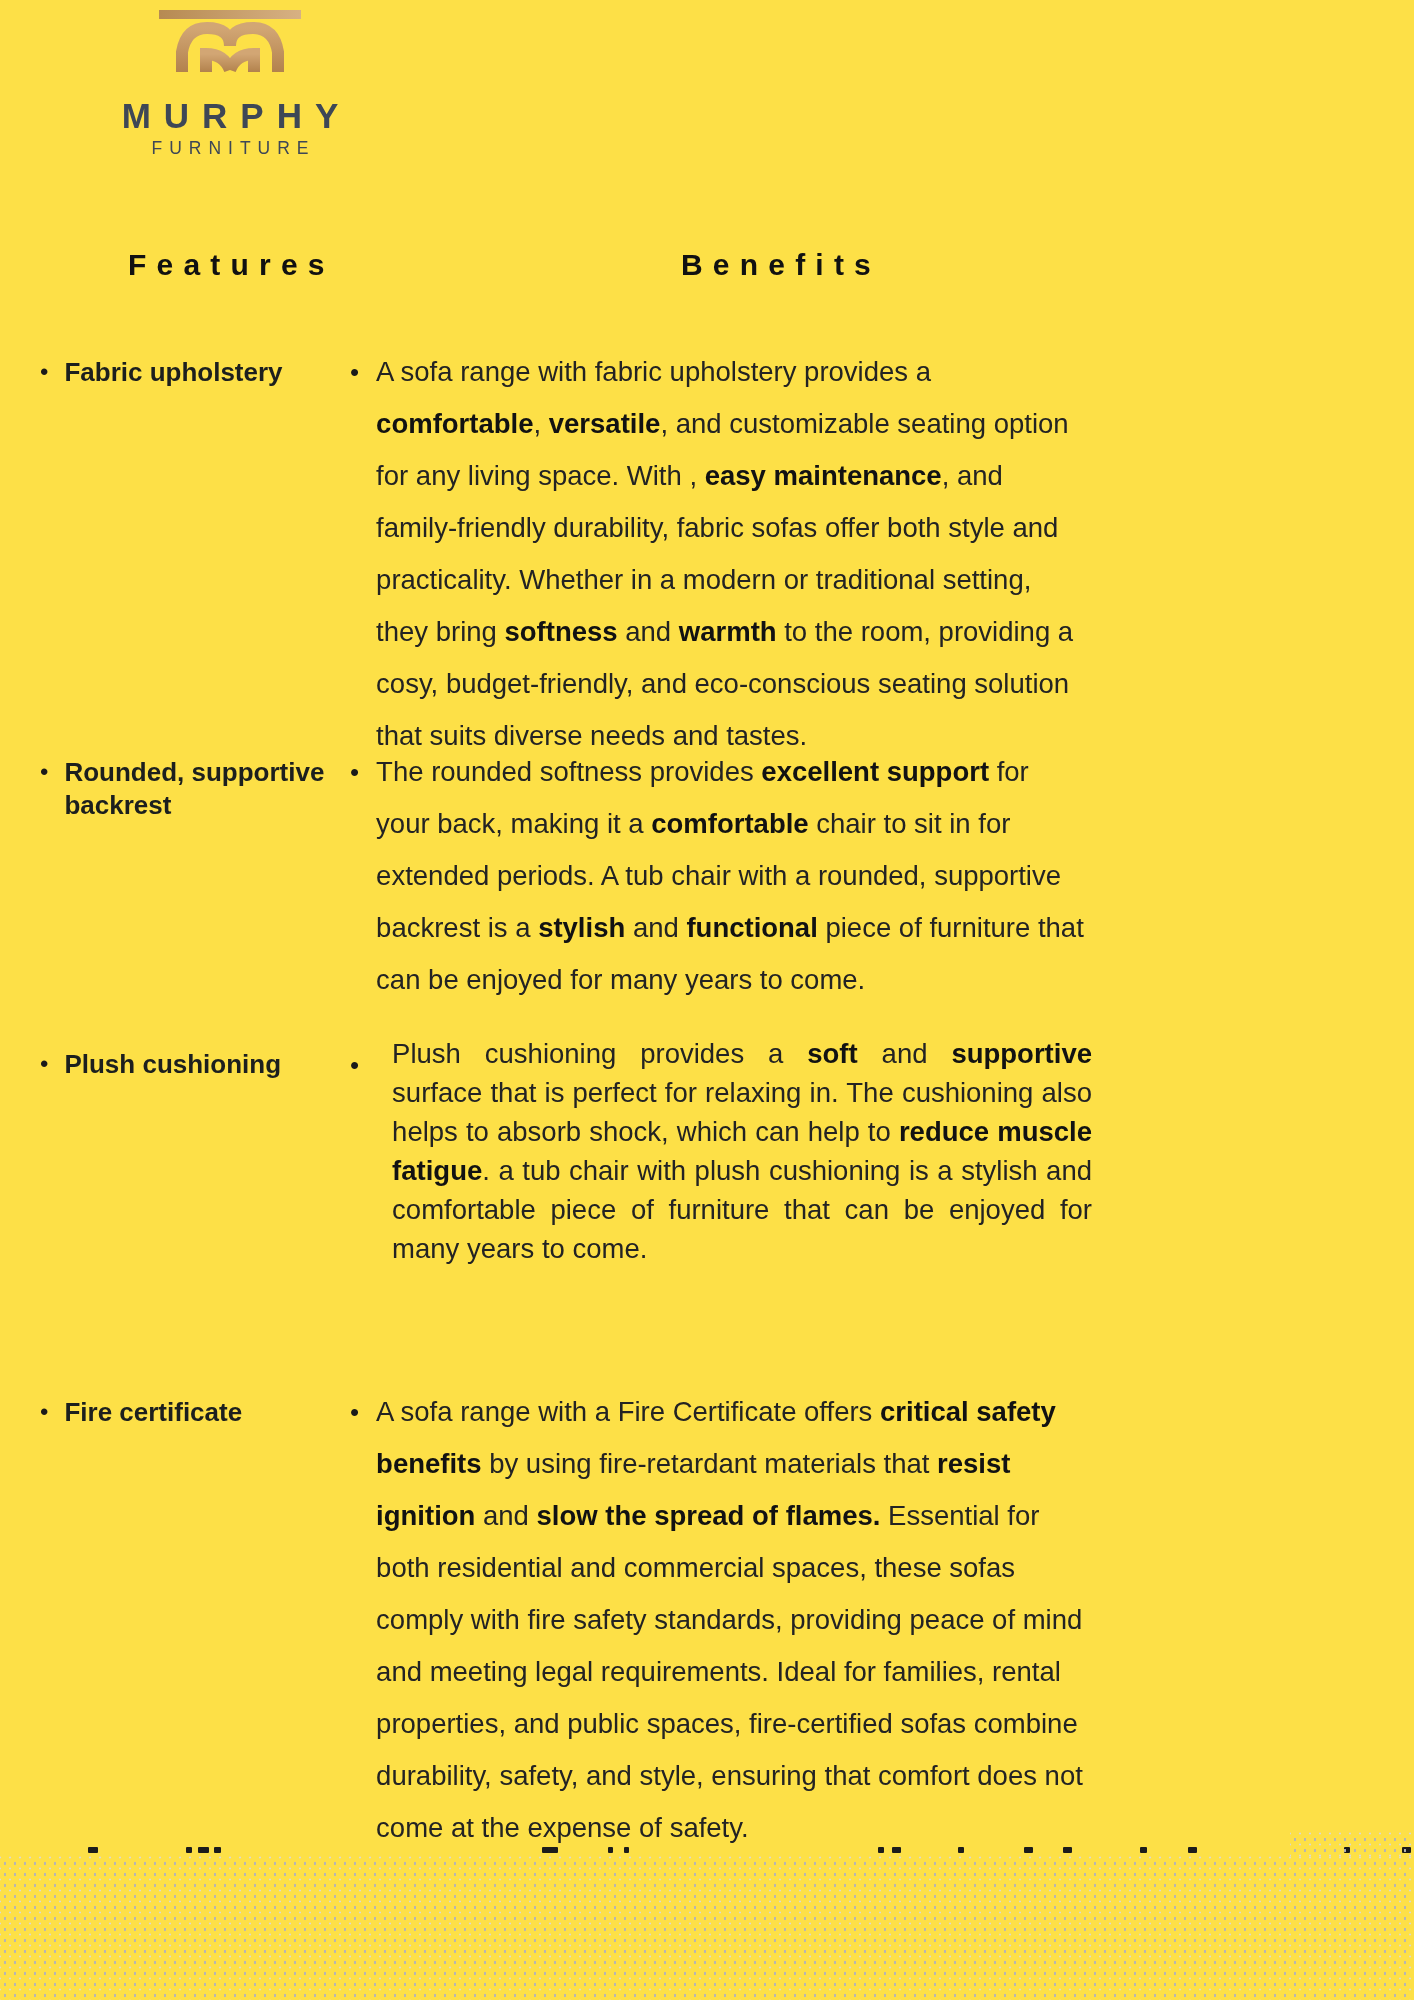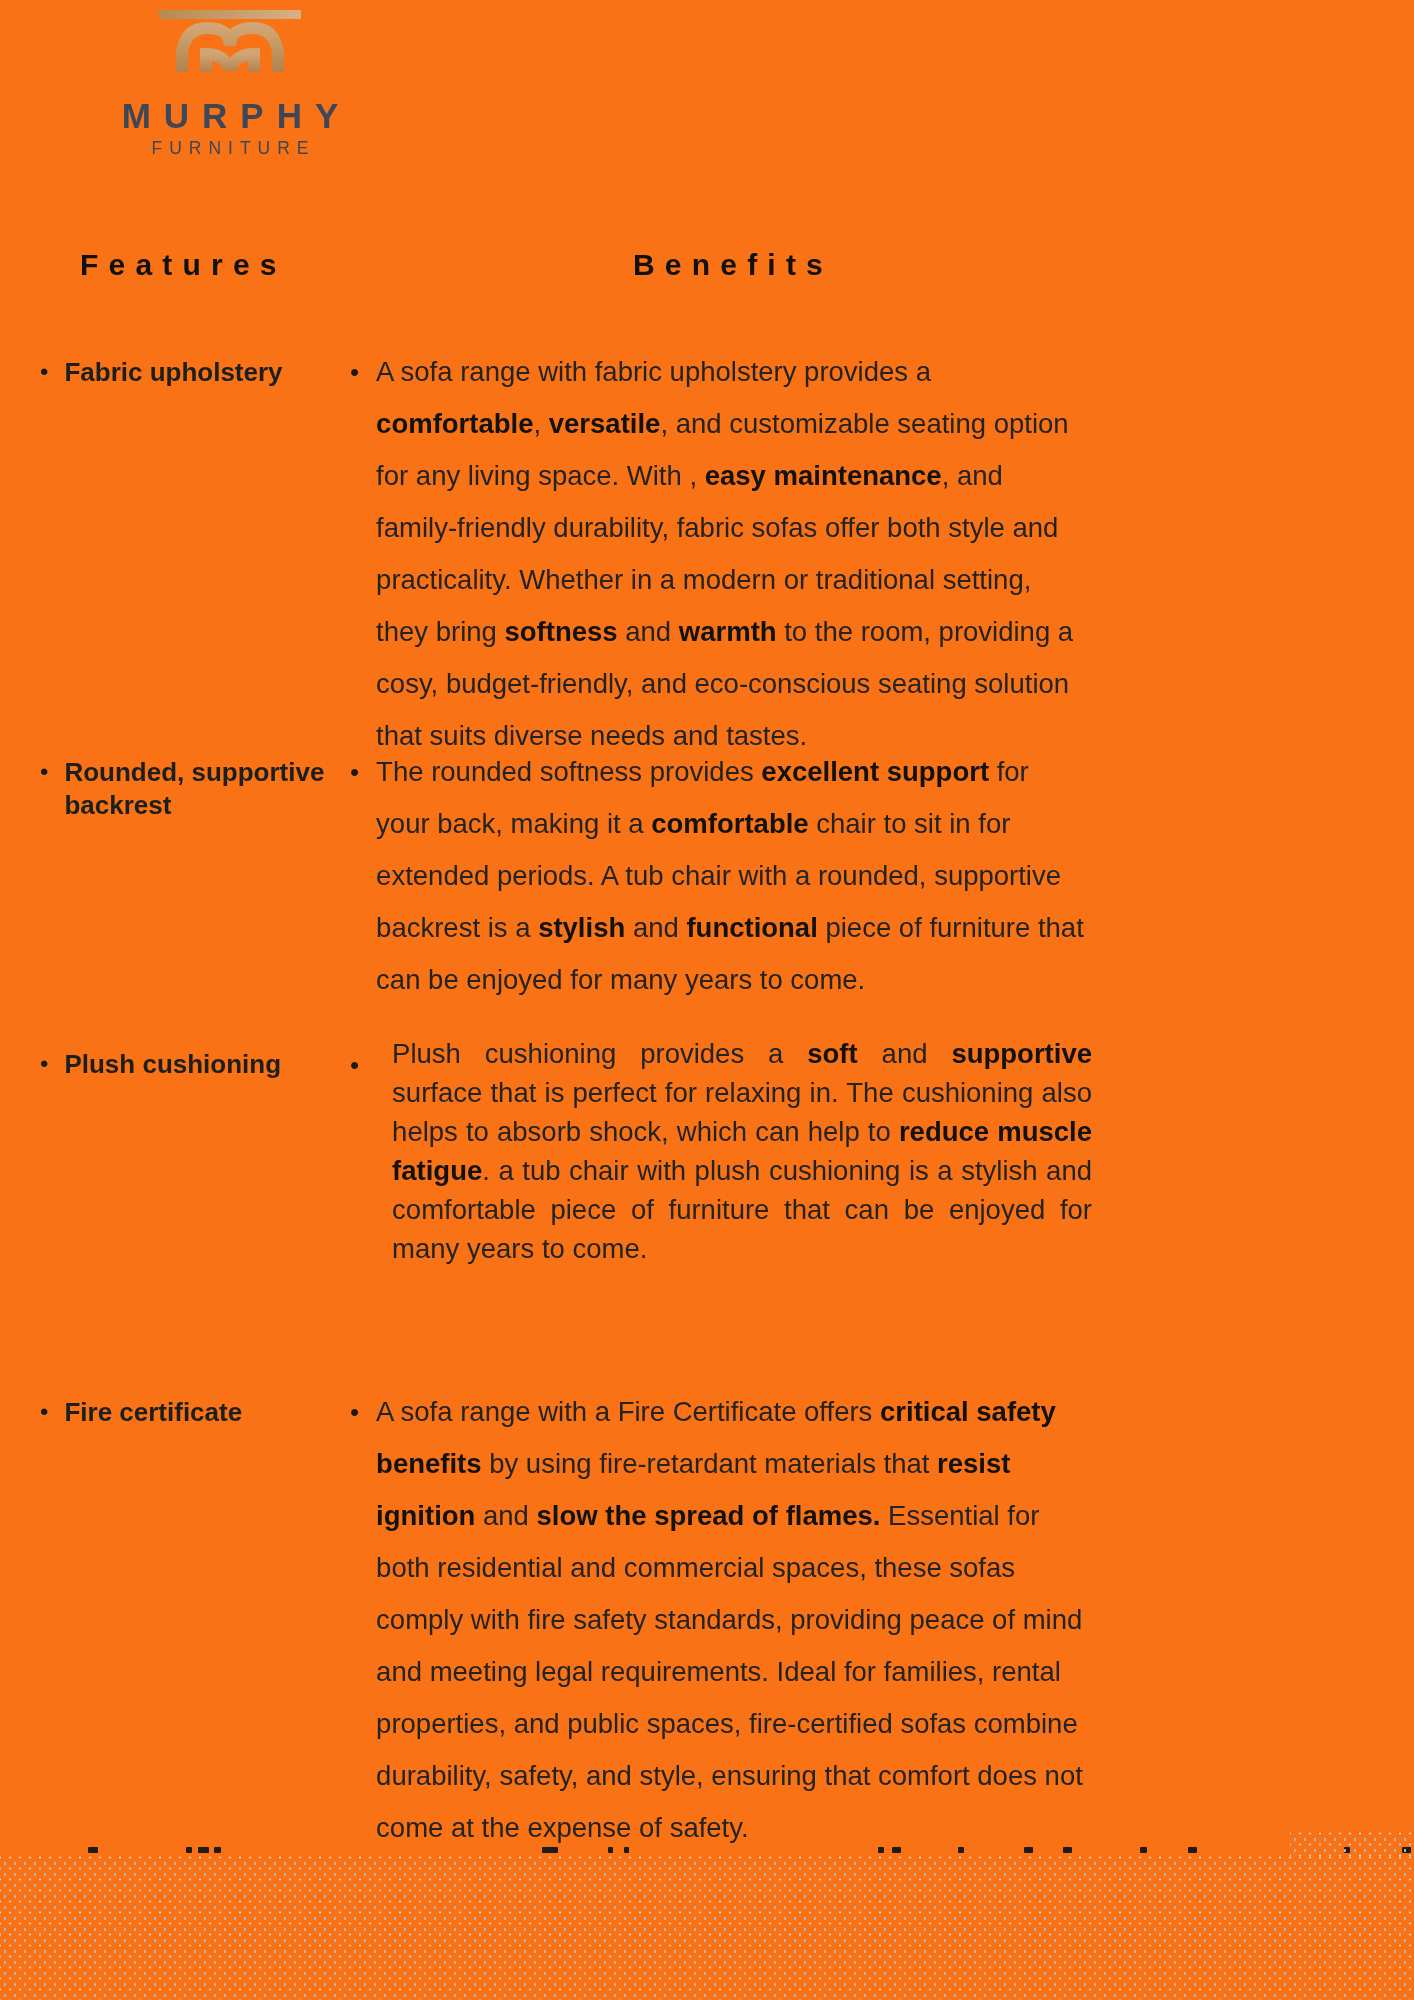--- a/index.html
+++ b/index.html
@@ -1,17 +1,17 @@
 <!DOCTYPE html>
 <html><head>
 <meta charset="utf-8">
 <style>
   html,body{margin:0;padding:0;background:#ffffff;}
   .page{
-    position:relative;width:1414px;height:2000px;background:#f97316;overflow:hidden;
+    position:relative;width:1414px;height:2000px;background:#fde047;overflow:hidden;
     font-family:"Liberation Sans", sans-serif;color:#1f1f1f;
   }
   
   .logo{position:absolute;left:70px;top:10px;width:320px;text-align:center;}
   .logo svg{display:block;margin:0 auto;}
   .logo .brand{
     margin-top:2px;font-size:35px;font-weight:700;letter-spacing:13px;
     color:#3e4756;text-indent:13px;
   }
   .logo .sub{
@@ -20,20 +20,21 @@
   }
   
   .title{
     position:absolute;left:388px;top:62px;width:720px;
     font-size:64px;font-weight:700;color:#0d0d0d;letter-spacing:-1px;
   }
   
   .col-header{
     position:absolute;top:248px;font-size:30px;font-weight:700;color:#111;
     letter-spacing:0.34em;
+    margin-left:48px;
   }
   .col-header.features{left:80px;}
   .col-header.benefits{left:633px;text-align:right;}
   
   .row{position:absolute;left:0;width:1414px;}
   .row:nth-child(1){top:346px;}
   .row:nth-child(2){top:746px;}
   .row:nth-child(3){top:1034px;}
   .row:nth-child(4){top:1386px;}
   .feature{

